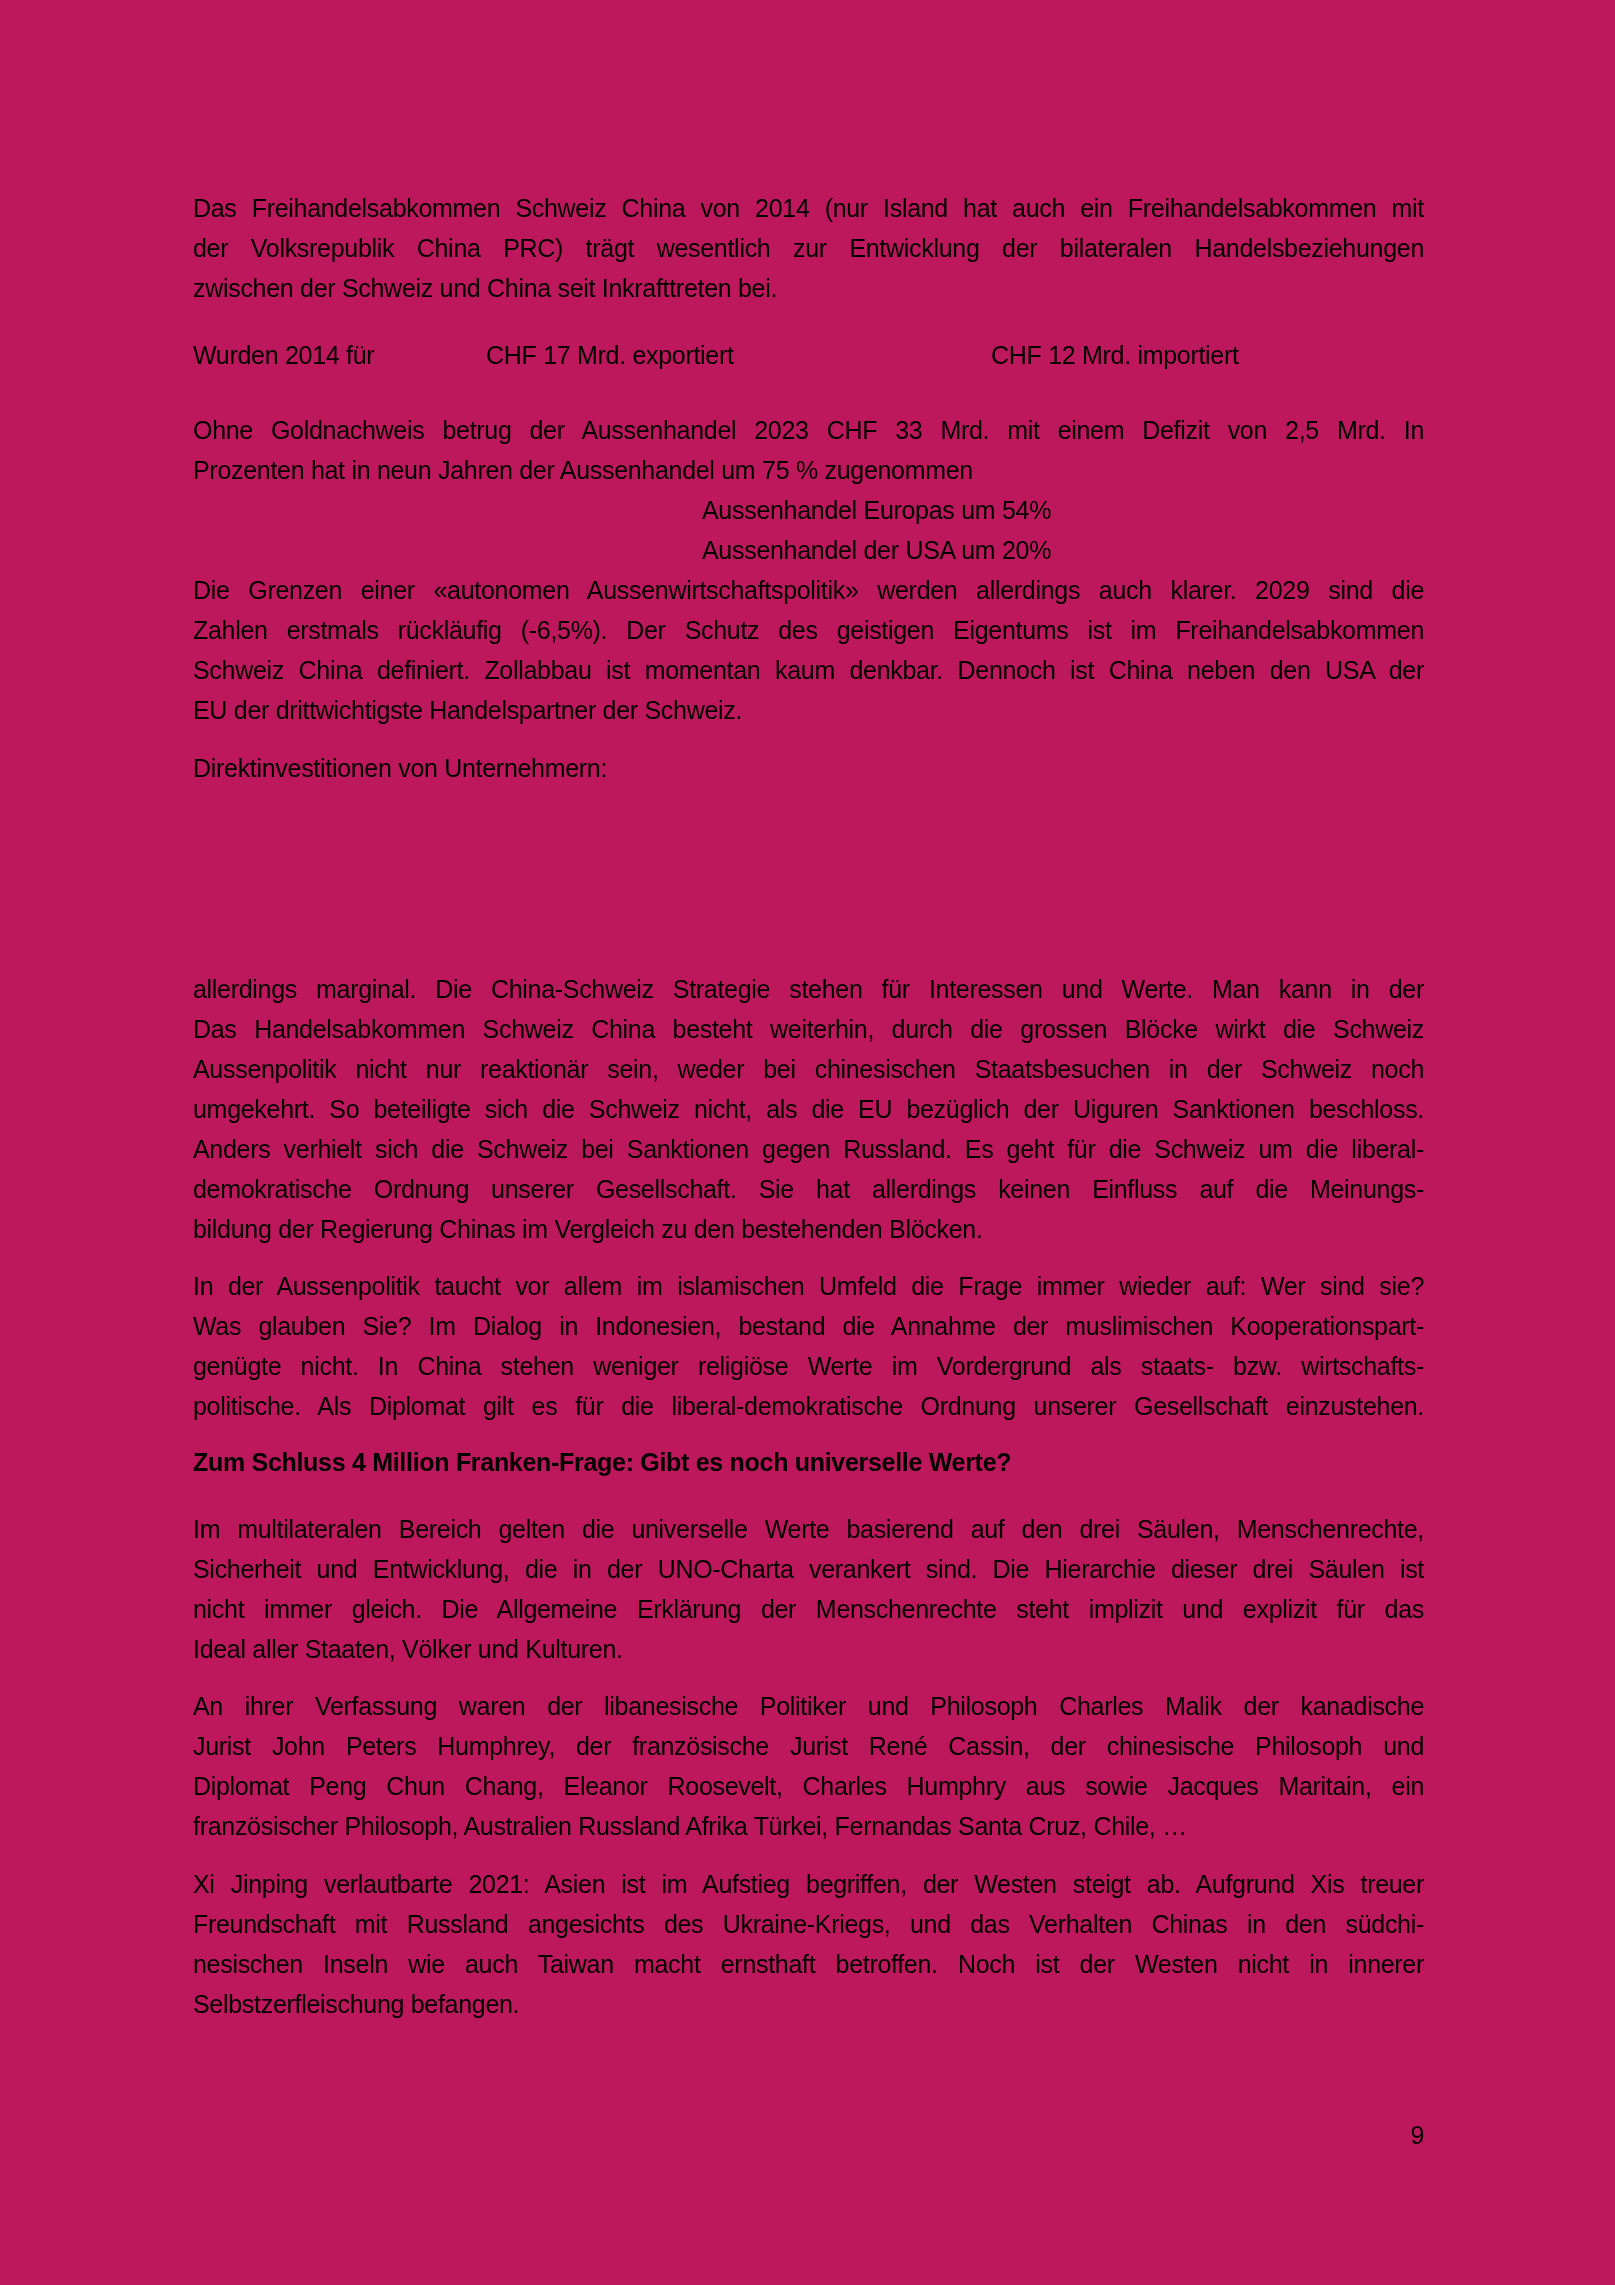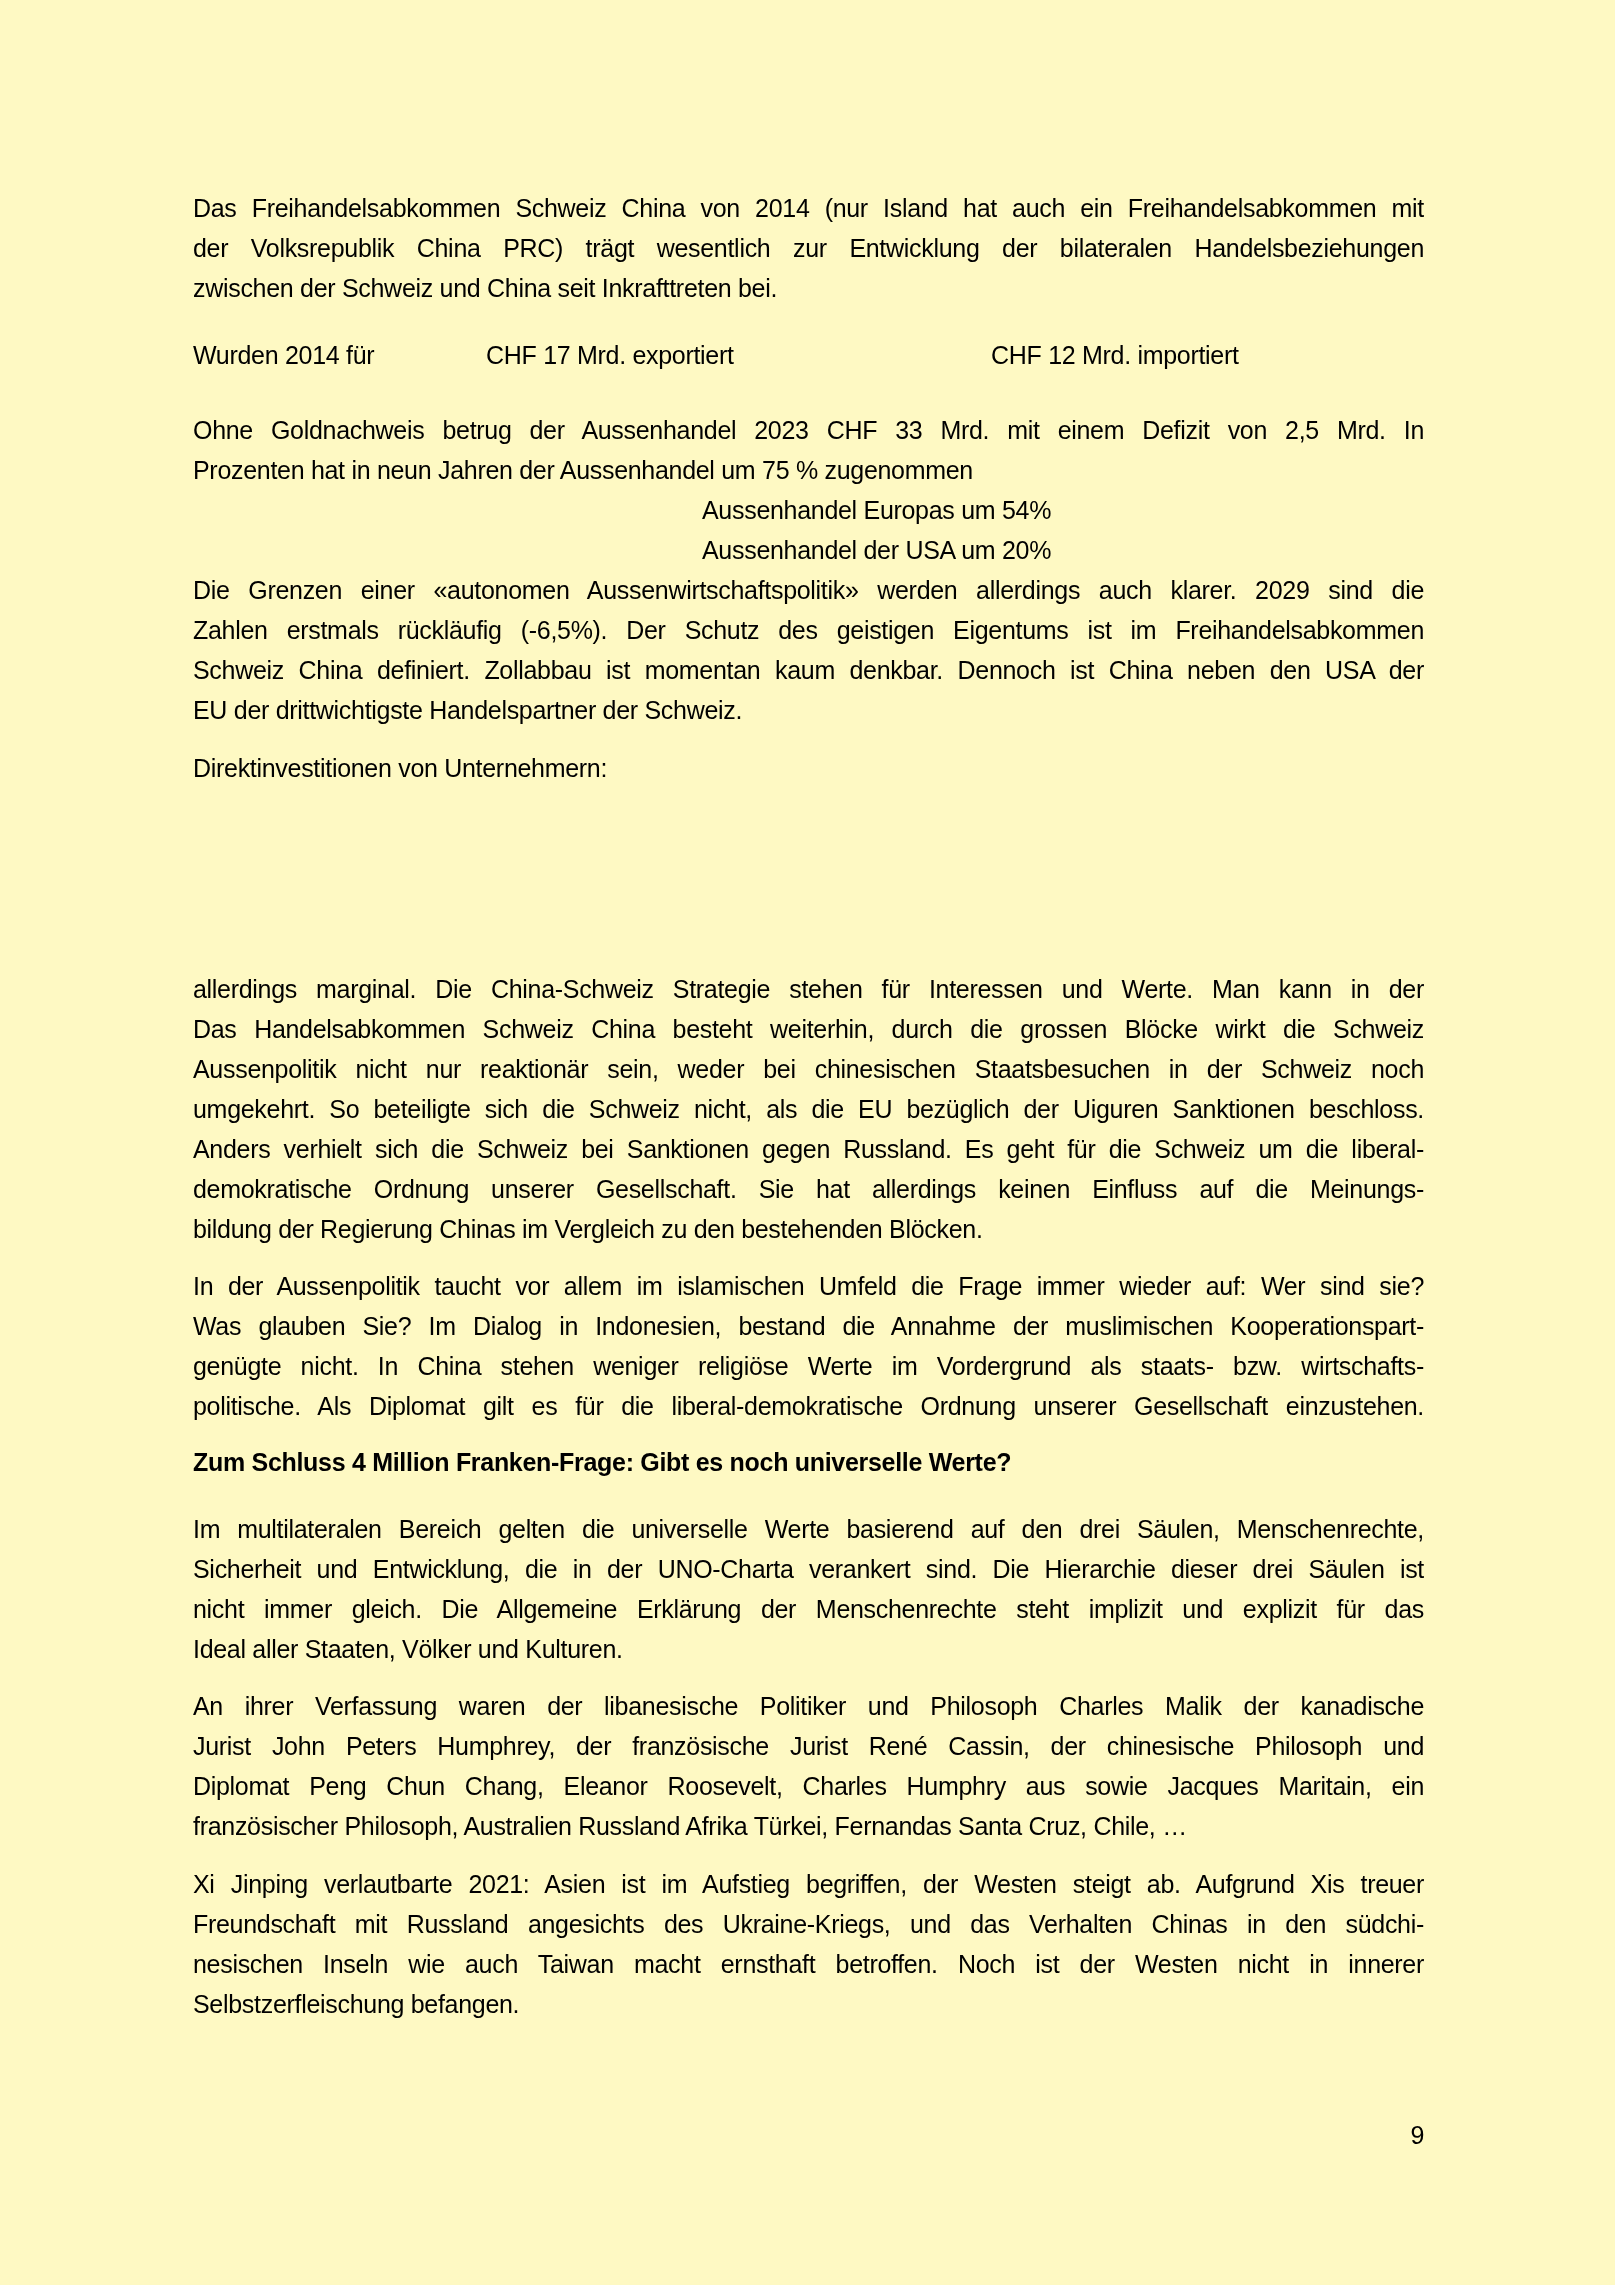--- a/index.html
+++ b/index.html
@@ -4,21 +4,21 @@
 <style>
   html, body {
     margin: 0;
     padding: 0;
     background: #ffffff;
   }
   .page {
     position: relative;
     width: 1616px;
     height: 2285px;
-    background: #fef9c3;
+    background: #be185d;
     font-family: "Liberation Sans", "DejaVu Sans", sans-serif;
     font-size: 25px;
     color: #000000;
     letter-spacing: -0.3px;
     overflow: hidden;
   }
   .content {
     position: absolute;
     left: 193px;
     top: 188px;

